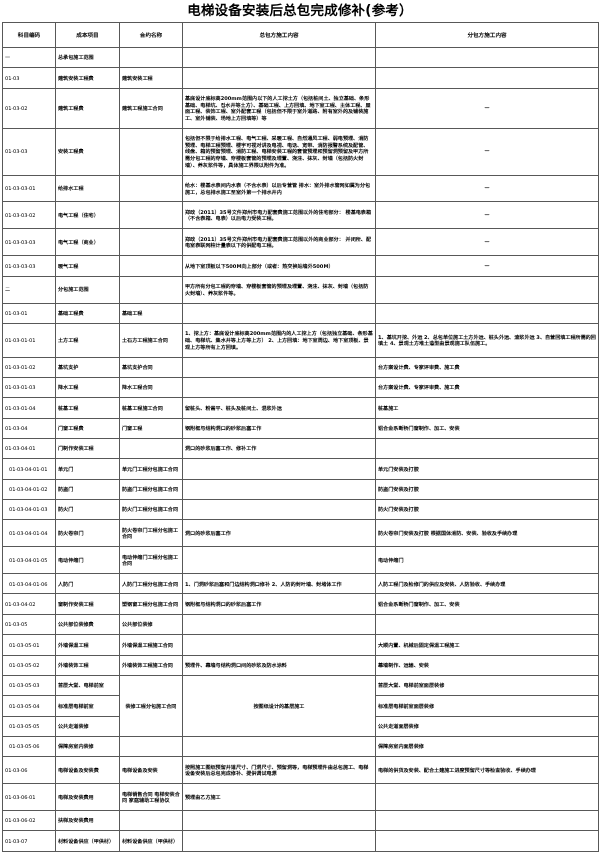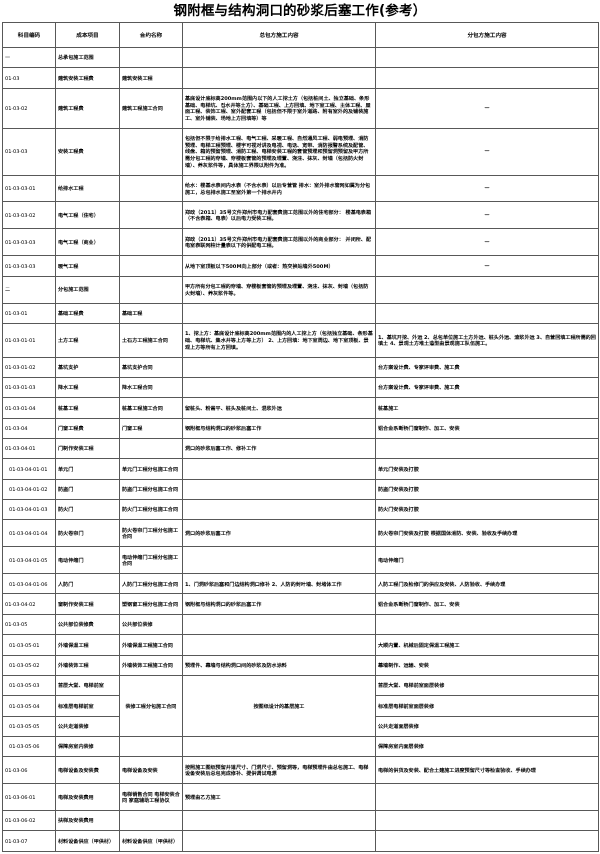--- a/index.html
+++ b/index.html
@@ -87,21 +87,21 @@
     text-align: center;
     font-weight: bold;
     font-size: 6px;
   }
 </style>
 </head>
 <body>
 
 <div class="page">
 
-  <div class="doc-title">钢附框与结构洞口的砂浆后塞工作(参考）</div>
+  <div class="doc-title">电梯设备安装后总包完成修补(参考）</div>
 
   <table class="sheet">
     <colgroup>
       <col class="c-code">
         <col class="c-item">
         <col class="c-contract">
         <col class="c-general">
         <col class="c-sub">
     </colgroup>
     <thead>

